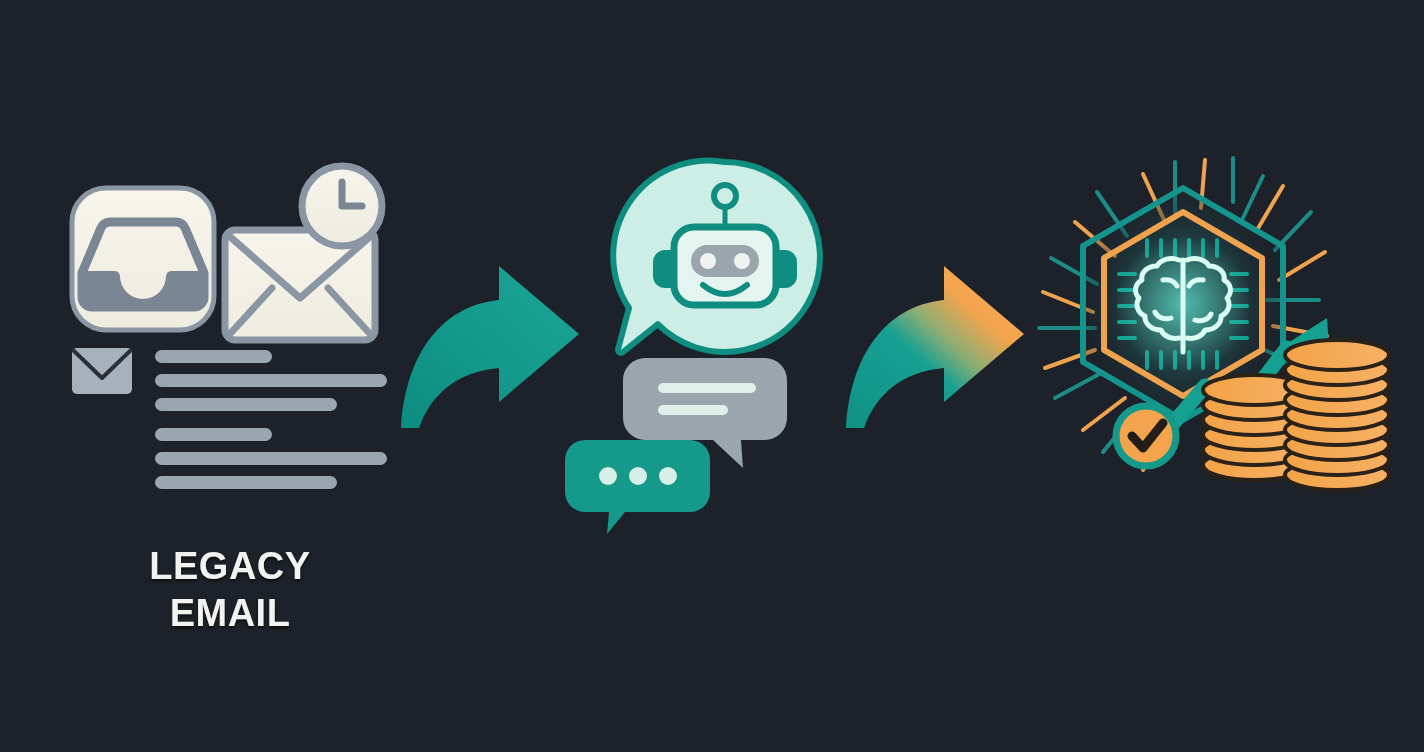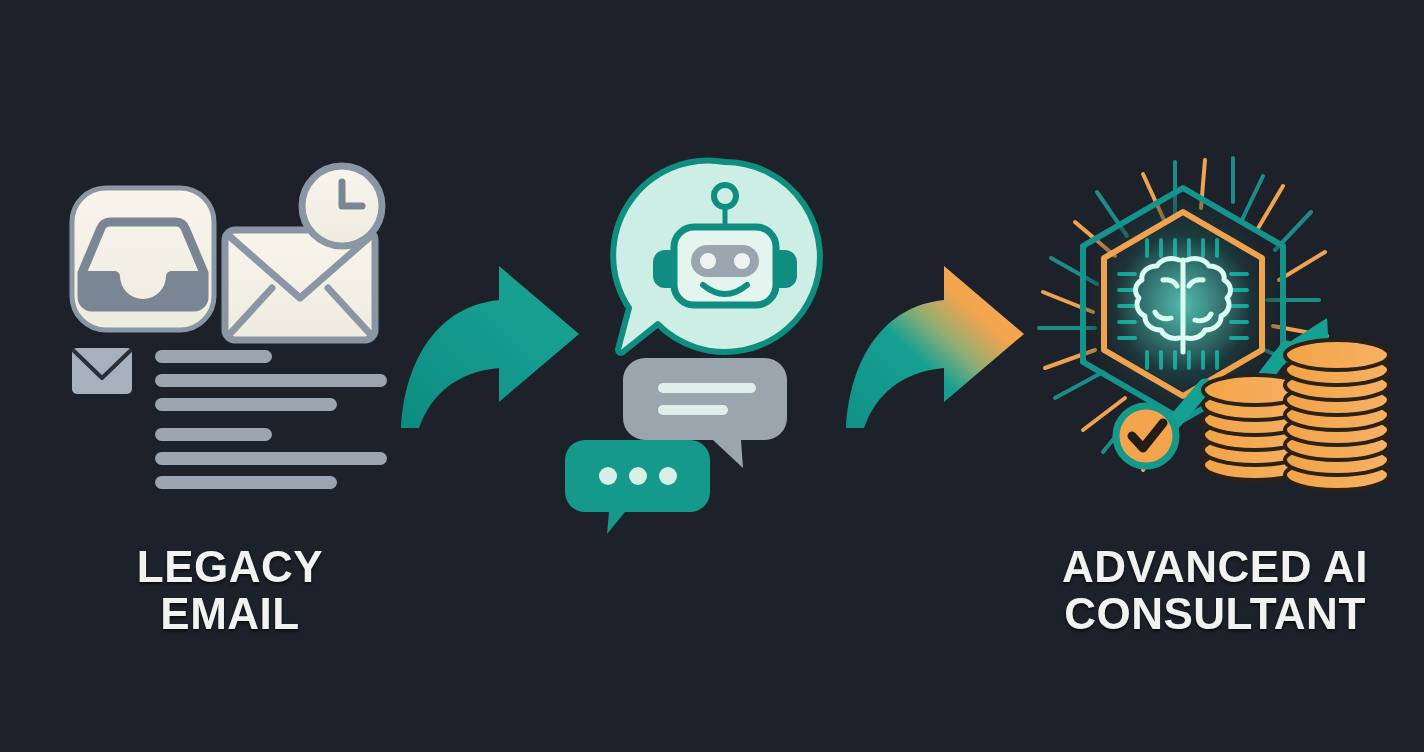--- a/index.html
+++ b/index.html
@@ -40,21 +40,21 @@
     height: 370px;
   }
 
   .caption {
     position: absolute;
     top: 543px;
     left: 0;
     width: 360px;
     text-align: center;
     font-weight: bold;
-    font-size: 44px;
+    font-size: 38px;
     line-height: 47px;
     letter-spacing: 0.5px;
     color: #f2f3f0;
     text-shadow: 0 2px 3px rgba(0,0,0,.65);
     white-space: pre-line;
   }
   #caption-legacy { text-align: center; }
 
   
   .arrow {
@@ -263,22 +263,20 @@
             <ellipse cx="302" cy="275" rx="52" ry="15" fill="url(#coinG)"></ellipse>
             <ellipse cx="302" cy="260" rx="52" ry="15" fill="url(#coinG)"></ellipse>
             <ellipse cx="302" cy="245" rx="52" ry="15" fill="url(#coinG)"></ellipse>
             <ellipse cx="302" cy="230" rx="52" ry="15" fill="url(#coinG)"></ellipse>
             <ellipse cx="302" cy="215" rx="52" ry="15" fill="url(#coinG)"></ellipse>
           </g>
         </g>
       </svg>
     </div>
 
-    <div class="caption">ADVANCED AI
-CONSULTANT</div>
   </div>
 
   <div class="arrow" id="arrow-one">
     <svg width="190" height="170" viewBox="0 0 190 170" xmlns="http://www.w3.org/2000/svg">
       <defs>
         <linearGradient id="arrow1G" x1="0" y1="1" x2="1" y2="0">
           <stop offset="0" stop-color="#0d8c80"></stop>
           <stop offset="0.5" stop-color="#149a8c"></stop>
           <stop offset="1" stop-color="#1aa595"></stop>
         </linearGradient>

